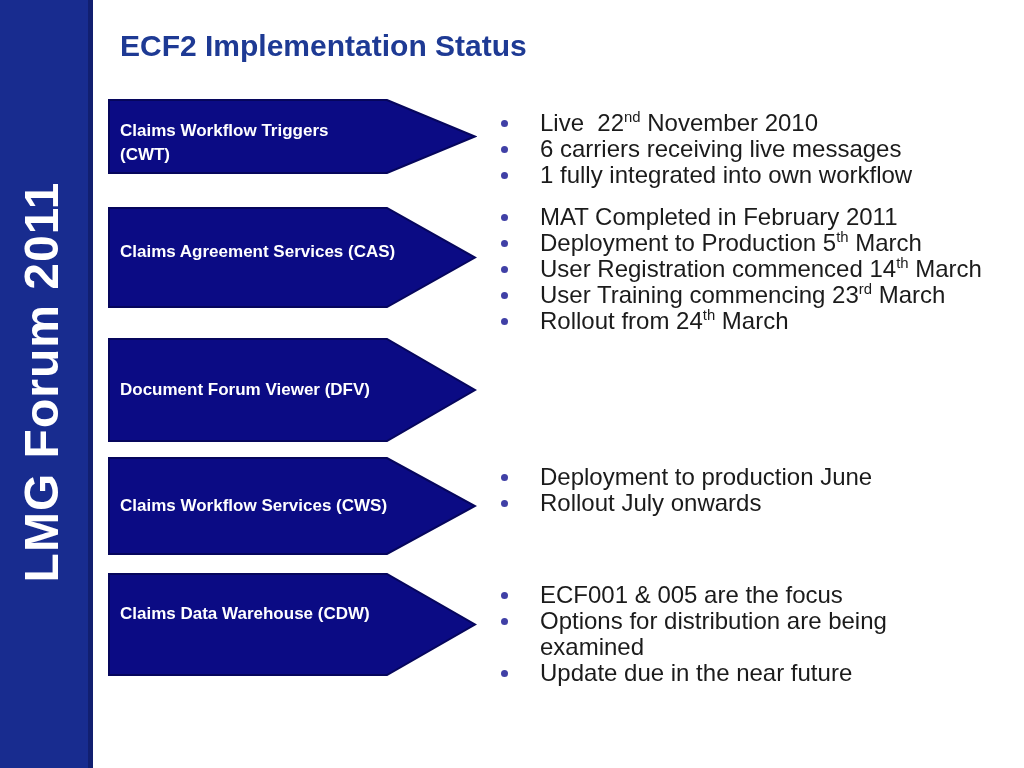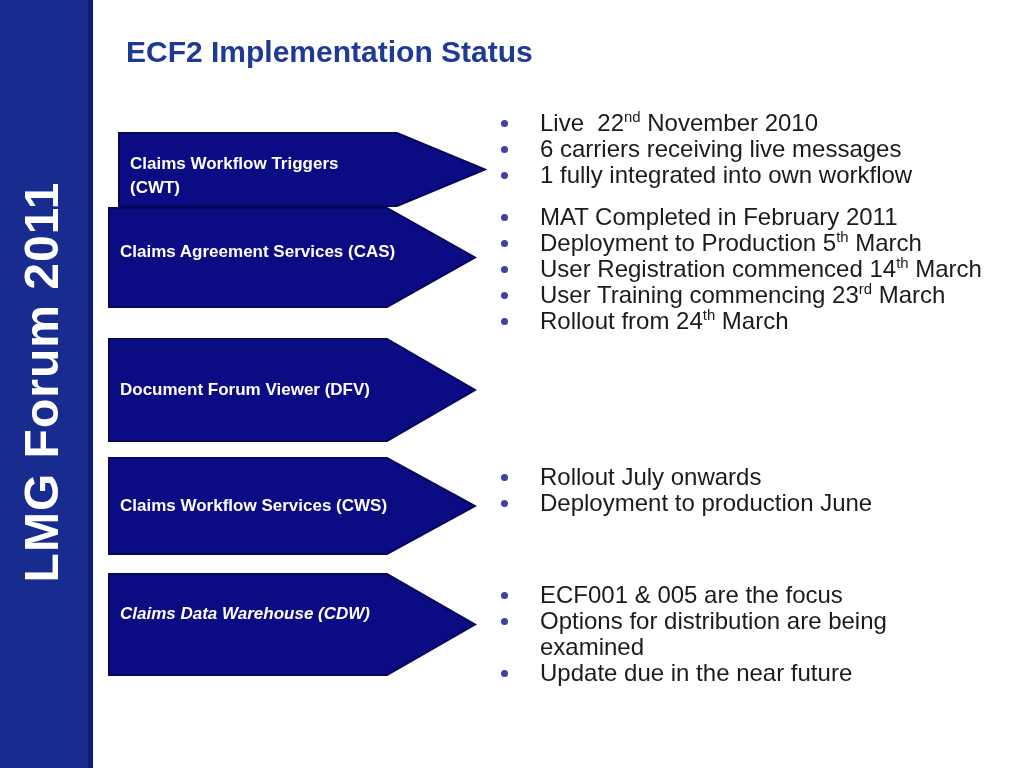--- a/index.html
+++ b/index.html
@@ -22,31 +22,31 @@
     background:var(--sidebar-edge,#111f70);
   }
   .sidebar-text{
     position:absolute;left:41px;top:382px;
     transform:translate(-50%,-50%) rotate(-90deg);
     white-space:nowrap;
     color:#ffffff;font-size:48px;font-weight:bold;letter-spacing:1px;
   }
   
   .title{
-    position:absolute;left:120px;top:28px;margin:6px;
+    position:absolute;left:120px;top:28px;margin:0;
     font-size:30px;line-height:36px;font-weight:bold;
     color:var(--title-color,#1e3a94);
   }
   
   .arrow-wrap{position:absolute;left:108px;width:369px;}
-  .row1{top:132px;height:87px;margin-left:10px;}
+  .row1{top:99px;height:87px;}
   .row2{top:207px;height:89px;}
   .row3{top:338px;height:104px;}
   .row4{top:457px;height:98px;}
-  .row5{top:573px;height:82px;font-style:italic;}
+  .row5{top:573px;height:82px;}
   .arrow-shape{position:absolute;left:0;top:0;display:block;}
   .arrow-shape polygon{
     fill:var(--arrow-fill,#0b0b84);
     stroke:var(--arrow-border,#06065c);
     stroke-width:2;
   }
   .arrow-label{
     position:absolute;left:12px;top:50%;transform:translateY(-50%);
     width:348px;
     color:var(--arrow-text,#ffffff);
@@ -131,22 +131,22 @@
       <li>1 fully integrated into own workflow</li>
     </ul>
   <ul class="bullets list2">
       <li>MAT Completed in February 2011</li>
       <li>Deployment to Production 5<sup>th</sup> March</li>
       <li>User Registration commenced 14<sup>th</sup> March</li>
       <li>User Training commencing 23<sup>rd</sup> March</li>
       <li>Rollout from 24<sup>th</sup> March</li>
     </ul>
   <ul class="bullets list4">
+      <li>Deployment to production June</li>
       <li>Rollout July onwards</li>
-      <li>Deployment to production June</li>
     </ul>
   <ul class="bullets list5">
       <li>ECF001 &amp; 005 are the focus</li>
       <li>Options for distribution are being examined</li>
       <li>Update due in the near future</li>
     </ul>
 
 </div>
 
 </body></html>

